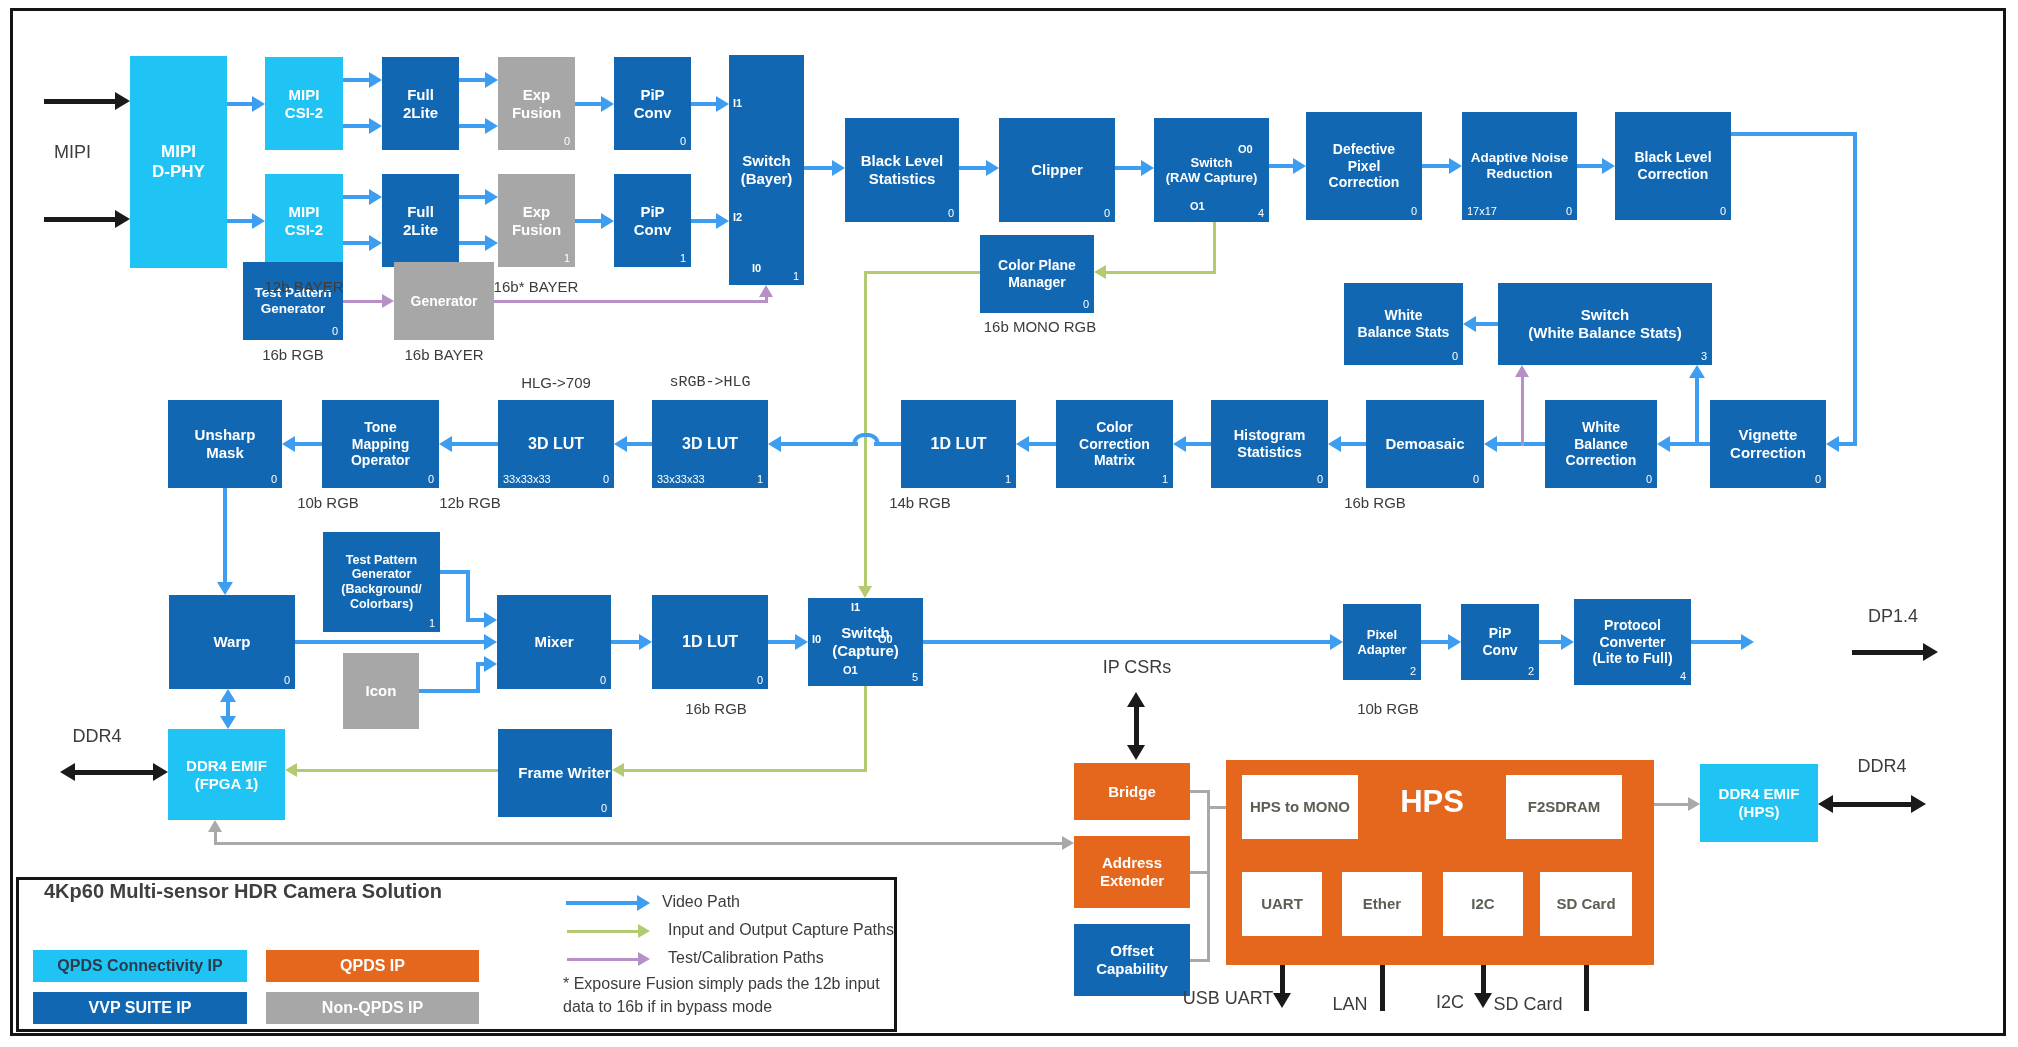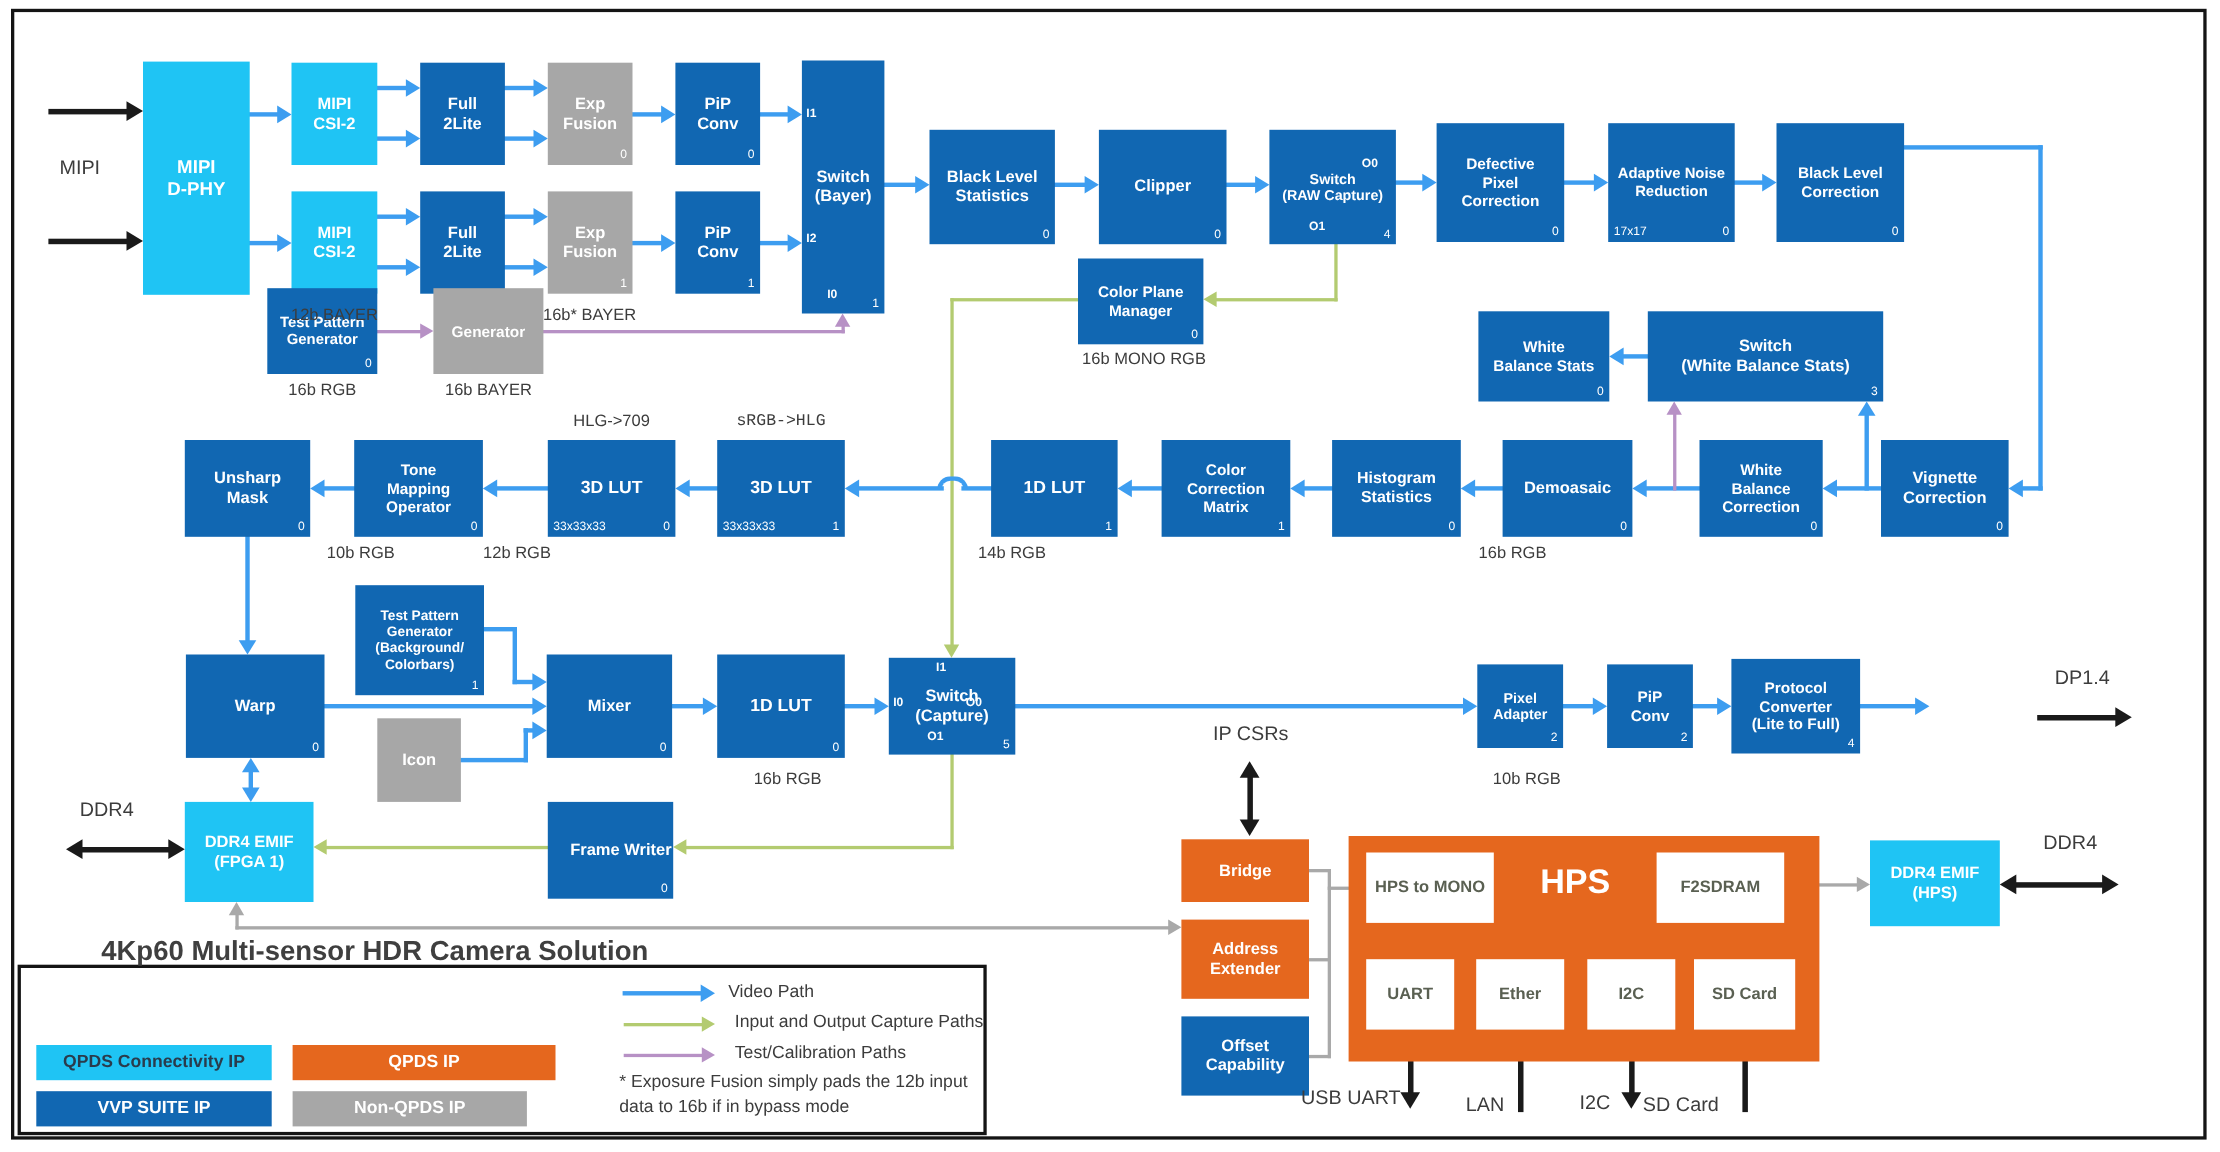--- a/index.html
+++ b/index.html
@@ -299,23 +299,23 @@
     <div class="lbl" style="top: 700px; font-size: 15px; color: rgb(60, 60, 60); left: 1388px; transform: translateX(-50%);">10b RGB</div>
     <div class="lbl" style="top: 726px; font-size: 18px; color: rgb(60, 60, 60); left: 97px; transform: translateX(-50%);">DDR4</div>
     <div class="lbl" style="top: 606px; font-size: 18px; color: rgb(60, 60, 60); left: 1893px; transform: translateX(-50%);">DP1.4</div>
     <div class="lbl" style="top: 756px; font-size: 18px; color: rgb(60, 60, 60); left: 1882px; transform: translateX(-50%);">DDR4</div>
     <div class="lbl" style="top: 657px; font-size: 18px; color: rgb(60, 60, 60); left: 1137px; transform: translateX(-50%);">IP CSRs</div>
     <div class="lbl" style="top: 988px; font-size: 18px; color: rgb(60, 60, 60); left: 1228px; transform: translateX(-50%);">USB UART</div>
     <div class="lbl" style="top: 994px; font-size: 18px; color: rgb(60, 60, 60); left: 1350px; transform: translateX(-50%);">LAN</div>
     <div class="lbl" style="top: 992px; font-size: 18px; color: rgb(60, 60, 60); left: 1450px; transform: translateX(-50%);">I2C</div>
     <div class="lbl" style="top: 994px; font-size: 18px; color: rgb(60, 60, 60); left: 1528px; transform: translateX(-50%);">SD Card</div>
     <div class="lbl" style="top: 784px; font-size: 31px; color: rgb(255, 255, 255); font-weight: 700; left: 1432px; transform: translateX(-50%);">HPS</div>
-    <div class="lbl" style="top: 851px; font-size: 25px; color: rgb(63, 63, 63); font-weight: 700; left: 44px; margin-left: 48px;">4Kp60 Multi-sensor HDR Camera Solution</div>
+    <div class="lbl" style="top: 880px; font-size: 20px; color: rgb(63, 63, 63); font-weight: 700; left: 44px;">4Kp60 Multi-sensor HDR Camera Solution</div>
     <div class="lbl" style="top: 893px; font-size: 16px; color: rgb(60, 60, 60); left: 662px;">Video Path</div>
     <div class="lbl" style="top: 921px; font-size: 16px; color: rgb(60, 60, 60); left: 668px;">Input and Output Capture Paths</div>
     <div class="lbl" style="top: 949px; font-size: 16px; color: rgb(60, 60, 60); left: 668px;">Test/Calibration Paths</div>
     <div class="lbl" style="top: 975px; font-size: 16px; color: rgb(60, 60, 60); left: 563px;">*  Exposure Fusion simply pads the 12b input</div>
     <div class="lbl" style="top: 998px; font-size: 16px; color: rgb(60, 60, 60); left: 563px;">data to 16b if in bypass mode</div>
     <div class="swatch" style="left: 33px; top: 950px; width: 214px; height: 32px; background: rgb(31, 196, 244); color: rgb(42, 59, 76);">QPDS Connectivity IP</div>
-    <div class="swatch" style="left: 266px; top: 950px; width: 239px; height: 32px; background: rgb(229, 103, 30); color: rgb(255, 255, 255);">QPDS IP</div>
+    <div class="swatch" style="left: 266px; top: 950px; width: 213px; height: 32px; background: rgb(229, 103, 30); color: rgb(255, 255, 255);">QPDS IP</div>
     <div class="swatch" style="left: 33px; top: 992px; width: 214px; height: 32px; background: rgb(17, 103, 178); color: rgb(255, 255, 255);">VVP SUITE IP</div>
     <div class="swatch" style="left: 266px; top: 992px; width: 213px; height: 32px; background: rgb(167, 167, 167); color: rgb(255, 255, 255);">Non-QPDS IP</div>
   </div>
 
 </body></html>

